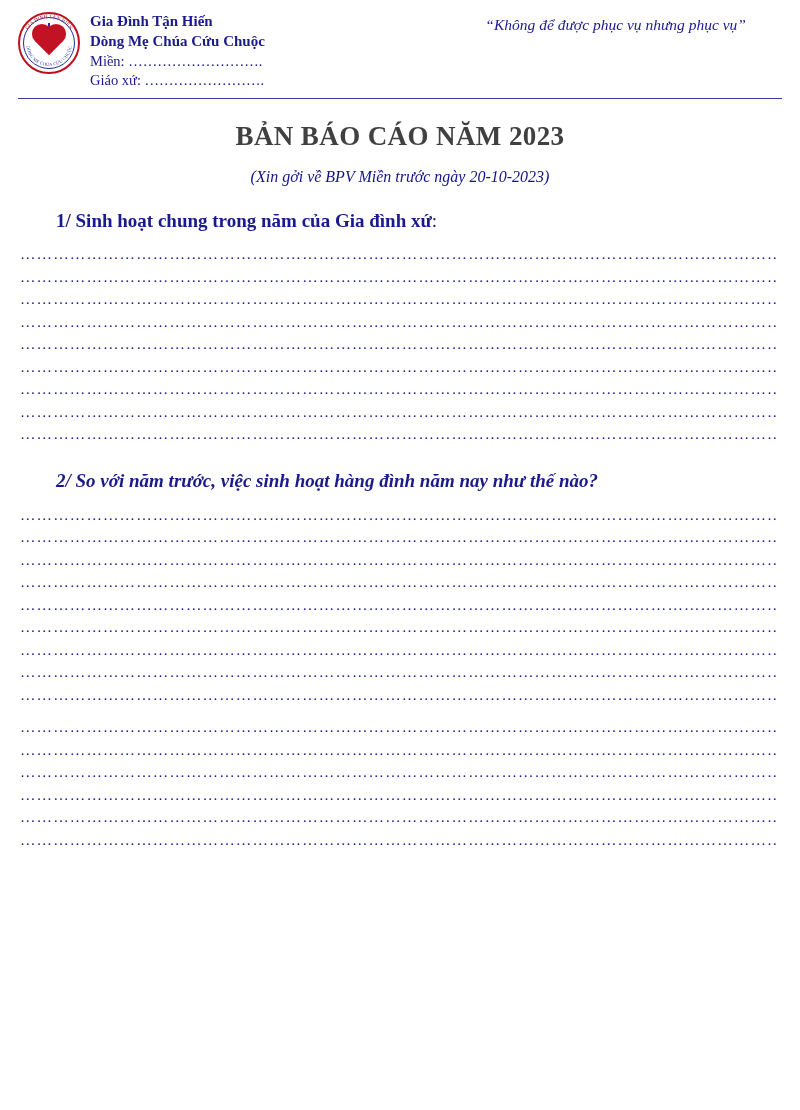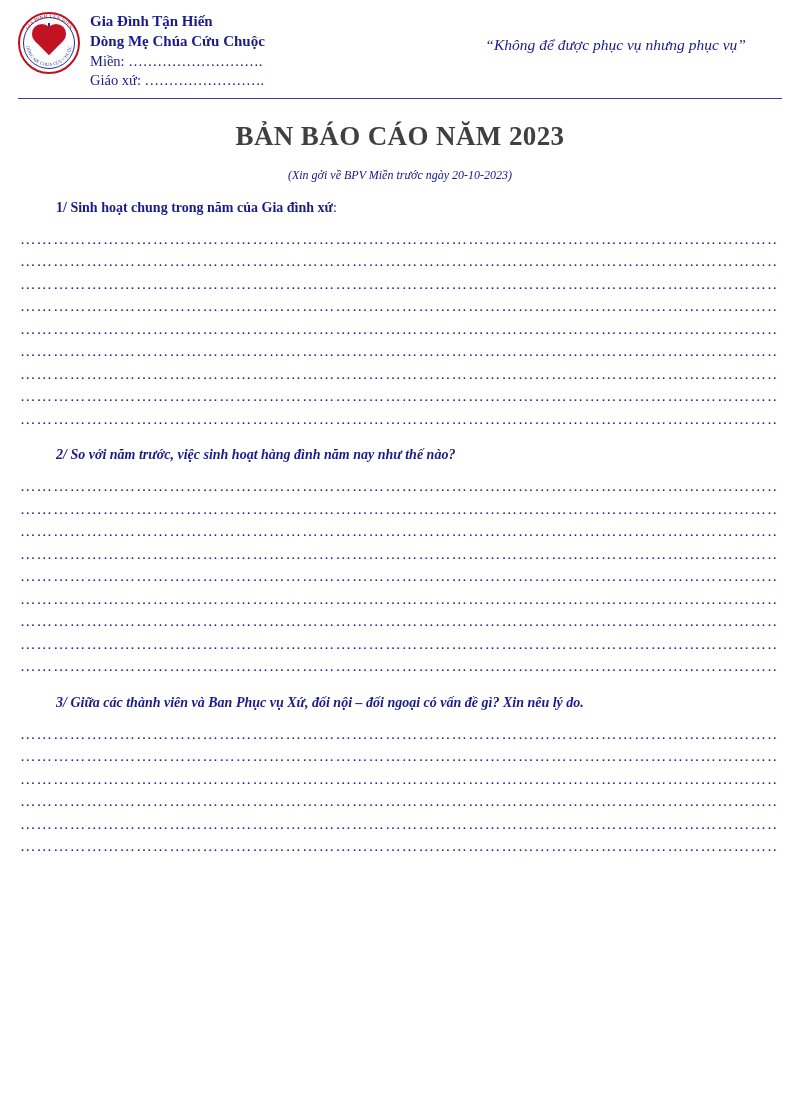--- a/index.html
+++ b/index.html
@@ -114,61 +114,61 @@
   .header-right {
     margin-left: auto;
     text-align: center;
     font-style: italic;
     font-size: 15px;
     line-height: 1.45;
     color: #1a1a8c;
     padding-top: 4px;
     padding-right: 30px;
   }
-  .header-right .verse { font-size: 15.5px; margin-top: 20px; }
+  .header-right .verse { font-size: 15.5px; }
   .header-right .ref { font-size: 14px; }
 
   .hr {
     margin: 8px 18px 0 18px;
     border: none;
     border-top: 1px solid #3a3aa0;
   }
 
   
   .title {
     text-align: center;
     font-weight: bold;
     font-size: 27px;
     letter-spacing: .4px;
     margin-top: 22px;
     color: #404040;
   }
   .subtitle {
     text-align: center;
     font-style: italic;
-    font-size: 12px;
+    font-size: 16px;
     margin-top: 16px;
     color: #14148a;
   }
 
   
   .body {
     padding: 0 22px 0 20px;
     box-sizing: border-box;
   }
   .section-heading {
     font-weight: bold;
     font-size: 18px;
     margin-top: 34px;
     letter-spacing: .2px;
   }
   .question {
     font-weight: bold;
-    font-size: 14px;
-    margin-top: 16px;
+    font-size: 19px;
+    margin-top: 22px;
     padding-left: 36px;
     line-height: 1.35;
   }
   .question.italic { font-style: italic; }
   .question .reg { font-weight: normal; }
   .question.hang { padding-left: 0; text-indent: 36px; }
 
   .dots {
     margin-top: 10px;
   }
@@ -252,24 +252,20 @@
       <div class="line">……………………………………………………………………………………………………………………………</div>
       <div class="line">……………………………………………………………………………………………………………………………</div>
       <div class="line">……………………………………………………………………………………………………………………………</div>
       <div class="line">……………………………………………………………………………………………………………………………</div>
       <div class="line">……………………………………………………………………………………………………………………………</div>
       <div class="line">……………………………………………………………………………………………………………………………</div>
       <div class="line">……………………………………………………………………………………………………………………………</div>
       <div class="line">……………………………………………………………………………………………………………………………</div>
     </div>
 
-    <div class="question italic hang">
-      <span>3/</span>
-      <span>Giữa các thành viên và Ban Phục vụ Xứ, đối nội – đối ngoại có vấn đề gì? Xin nêu lý do.</span>
-    </div>
     <div class="dots">
       <div class="line">……………………………………………………………………………………………………………………………</div>
       <div class="line">……………………………………………………………………………………………………………………………</div>
       <div class="line">……………………………………………………………………………………………………………………………</div>
       <div class="line">……………………………………………………………………………………………………………………………</div>
       <div class="line">……………………………………………………………………………………………………………………………</div>
       <div class="line">……………………………………………………………………………………………………………………………</div>
     </div>
 
   </div>

